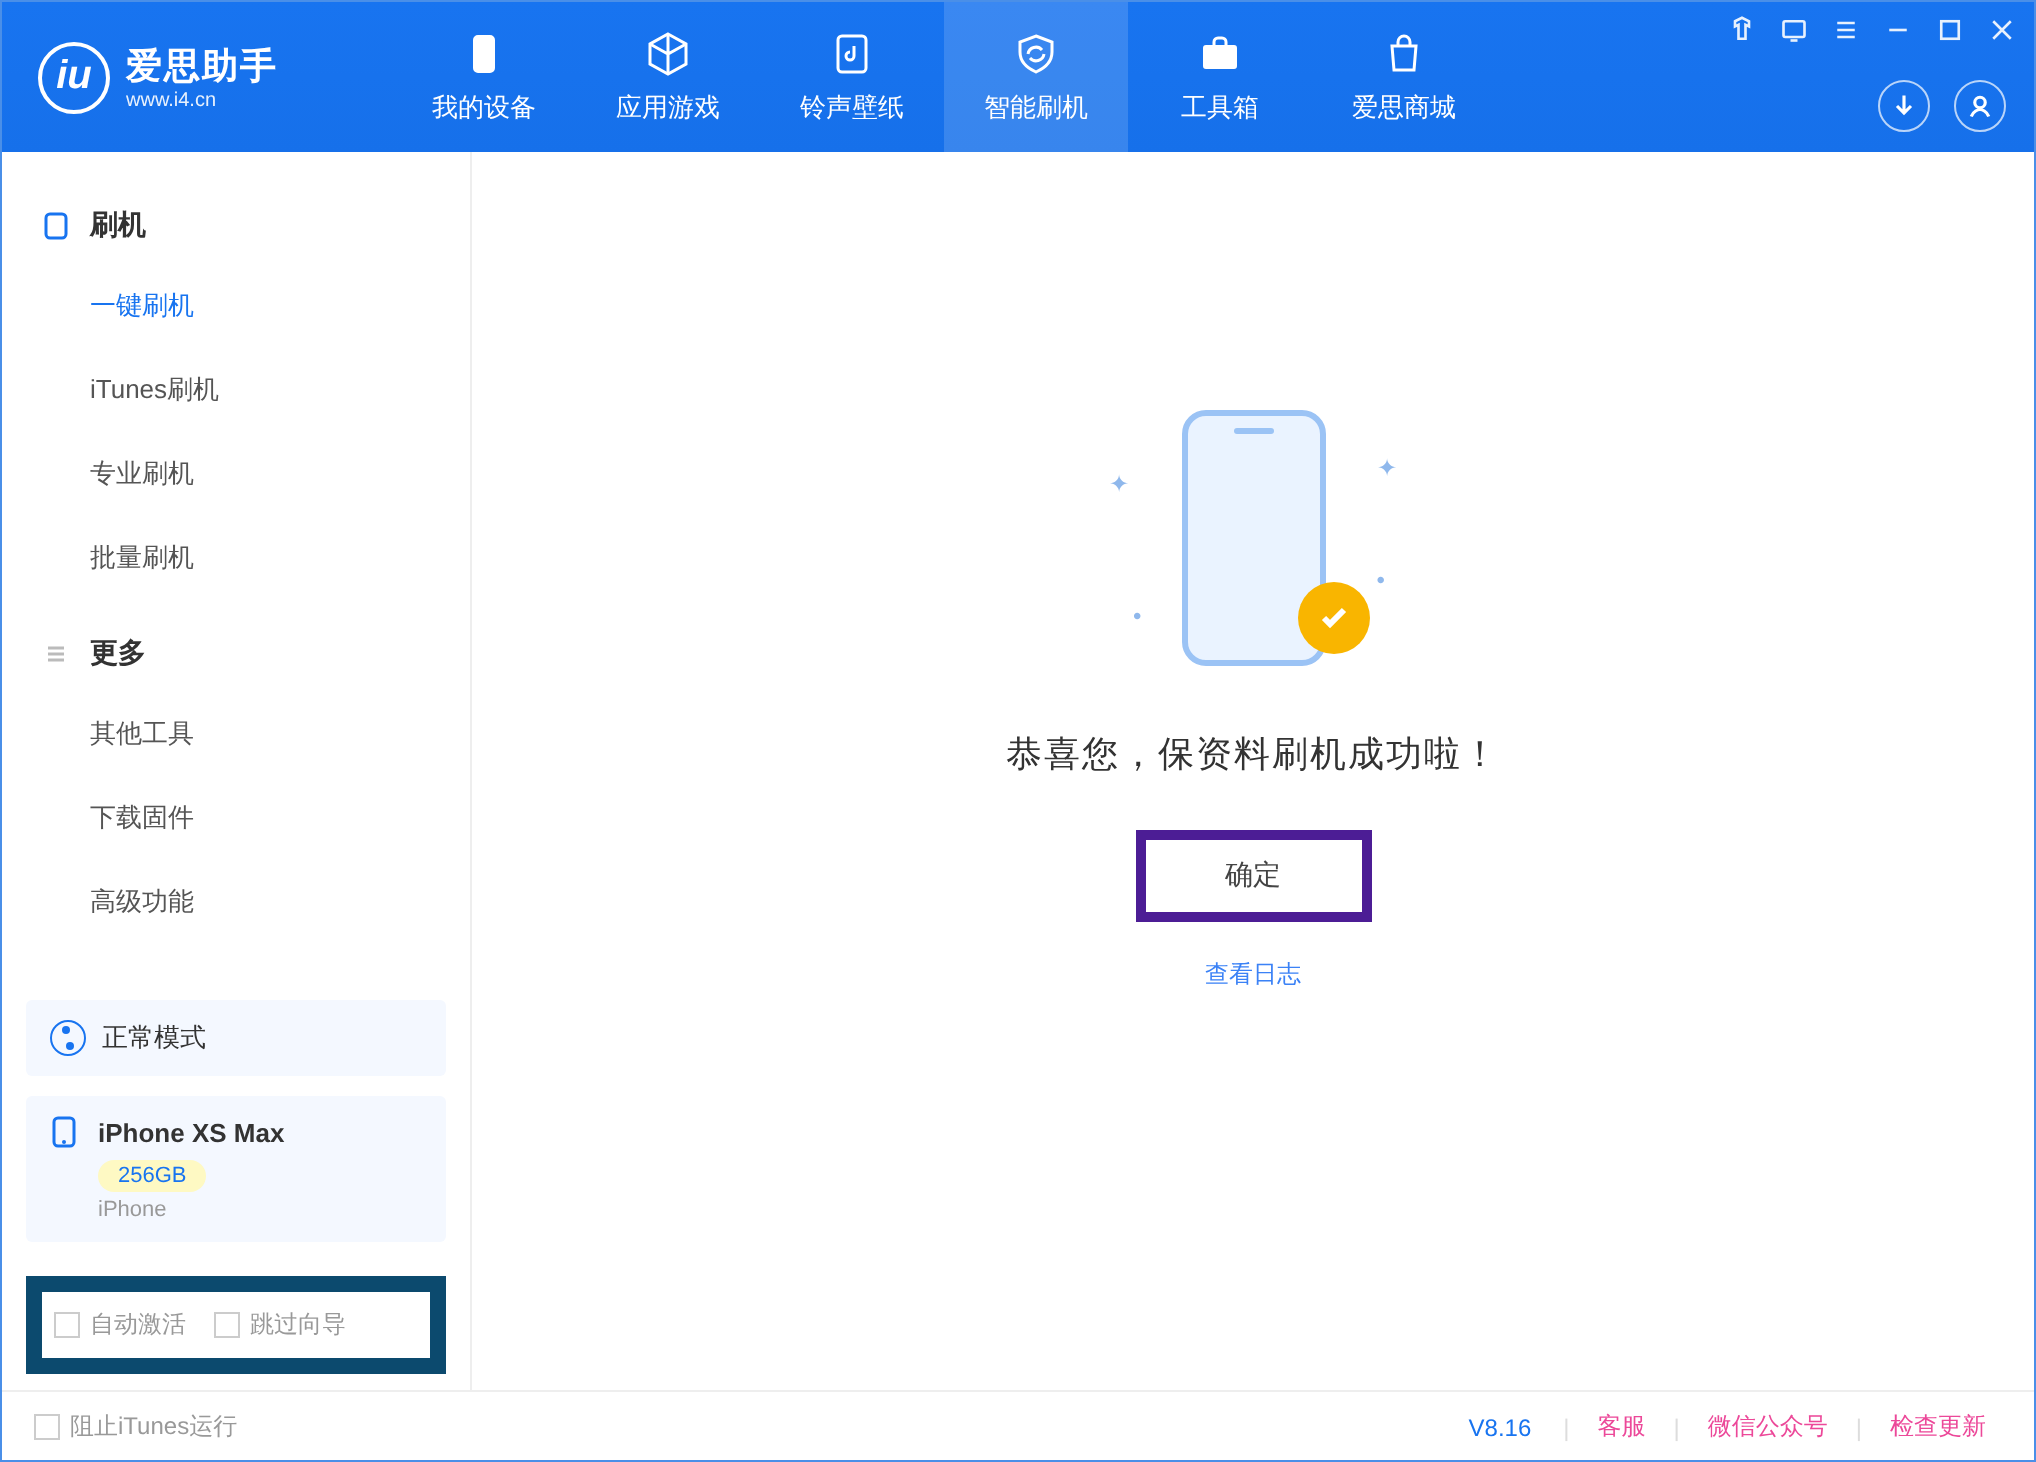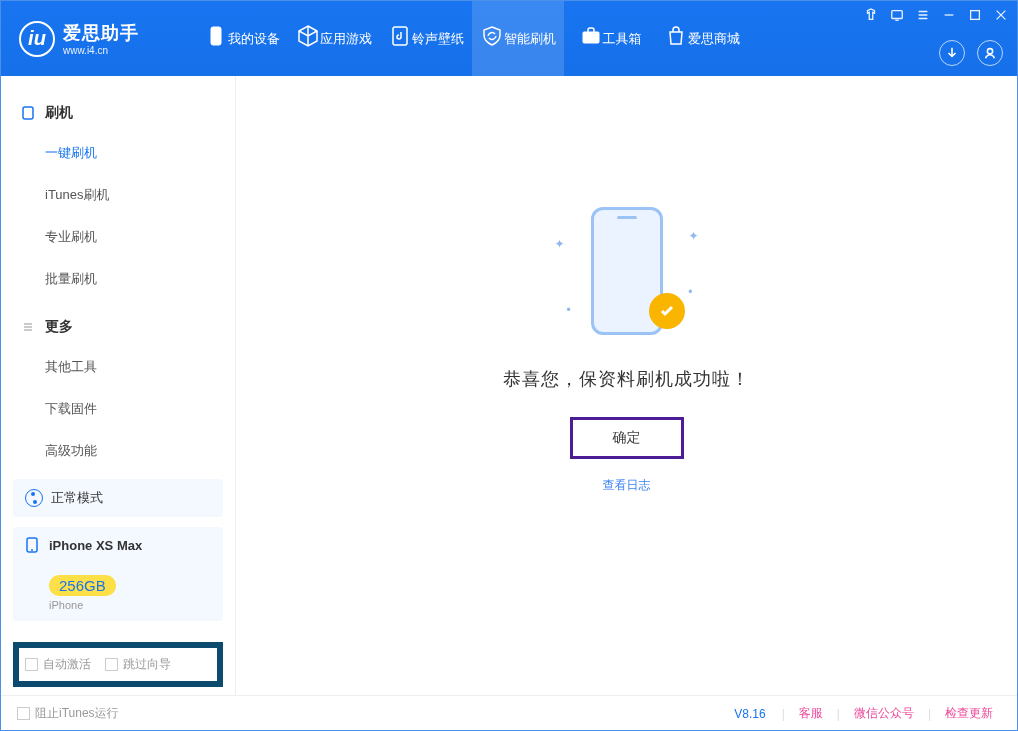--- a/index.html
+++ b/index.html
@@ -4,21 +4,21 @@
 <style>
 *{margin:0;padding:0;box-sizing:border-box;font-family:"Microsoft YaHei","PingFang SC",sans-serif}
 body{background:#fff;width:1018px;height:731px;overflow:hidden;border:1px solid #4a8fe8}
 .header{height:75px;background:linear-gradient(to bottom,#1874f0,#1670ea);display:flex;align-items:center;color:#fff;position:relative}
 .logo-area{display:flex;align-items:center;padding:0 18px;width:195px}
 .logo-icon{width:36px;height:36px;border:2px solid #fff;border-radius:50%;display:flex;align-items:center;justify-content:center;font-weight:bold;font-size:20px;font-style:italic}
 .logo-text{margin-left:8px}
 .logo-title{font-size:18px;font-weight:bold;letter-spacing:1px}
 .logo-sub{font-size:10px;opacity:.9}
 .tabs{display:flex;height:100%}
-.tab{width:92px;display:flex;flex-direction:row;align-items:center;justify-content:center;cursor:pointer;font-size:13px}
+.tab{width:92px;display:flex;flex-direction:column;align-items:center;justify-content:center;cursor:pointer;font-size:13px}
 .tab.active{background:rgba(255,255,255,.15)}
 .tab-icon{width:24px;height:24px;margin-bottom:6px;display:flex;align-items:center;justify-content:center}
 .tab-icon svg{width:24px;height:24px;fill:#fff;stroke:#fff}
 .window-controls{position:absolute;right:8px;top:6px;display:flex;gap:10px;align-items:center}
 .wc{width:16px;height:16px;cursor:pointer;display:flex;align-items:center;justify-content:center;opacity:.9}
 .wc svg{width:14px;height:14px;stroke:#fff;fill:none;stroke-width:1.5}
 .header-actions{position:absolute;right:14px;bottom:10px;display:flex;gap:12px}
 .ha{width:26px;height:26px;border:1.5px solid rgba(255,255,255,.7);border-radius:50%;display:flex;align-items:center;justify-content:center;cursor:pointer}
 .ha svg{width:14px;height:14px;stroke:#fff;fill:none;stroke-width:1.8}
 .body{display:flex;height:619px}
@@ -31,38 +31,38 @@
 .device-cards{position:absolute;bottom:74px;left:12px;right:12px}
 .mode-card{background:#f4f8ff;border-radius:3px;padding:10px 12px;display:flex;align-items:center;margin-bottom:10px;font-size:13px;color:#333}
 .mode-icon{width:18px;height:18px;border:1.5px solid #1874f0;border-radius:50%;margin-right:8px;position:relative}
 .mode-icon::before,.mode-icon::after{content:"";position:absolute;width:4px;height:4px;background:#1874f0;border-radius:50%}
 .mode-icon::before{top:2px;left:5px}
 .mode-icon::after{bottom:2px;right:5px}
 .device-card{background:#f4f8ff;border-radius:3px;padding:10px 12px}
 .device-row{display:flex;align-items:center;margin-bottom:4px}
 .device-icon{width:16px;height:16px;margin-right:8px}
 .device-name{font-size:13px;font-weight:bold;color:#333}
-.device-badge{display:inline-block;background:#fde047;color:#1874f0;font-size:15px;padding:2px 10px;border-radius:10px;margin-left:24px;margin-top:18px}
+.device-badge{display:inline-block;background:#fef9c3;color:#1874f0;font-size:11px;padding:2px 10px;border-radius:10px;margin-left:24px;margin-top:2px}
 .device-type{font-size:11px;color:#999;margin-left:24px;margin-top:3px}
-.checkbox-area{position:absolute;bottom:8px;left:12px;right:12px;border:6px solid #0c4a6e;padding:8px 6px;display:flex;gap:14px}
+.checkbox-area{position:absolute;bottom:8px;left:12px;right:12px;border:8px solid #0c4a6e;padding:8px 6px;display:flex;gap:14px}
 .cb-item{display:flex;align-items:center;font-size:12px;color:#999}
 .cb{width:13px;height:13px;border:1px solid #ccc;margin-right:5px}
 .main{flex:1;display:flex;flex-direction:column;align-items:center;justify-content:center;padding-bottom:80px}
 .success-illust{position:relative;width:180px;height:150px;margin-bottom:20px}
 .phone-outline{position:absolute;left:50%;top:10px;transform:translateX(-50%);width:72px;height:128px;border:3px solid #9bc3f5;border-radius:12px;background:#eaf3ff}
 .phone-outline::before{content:"";position:absolute;top:6px;left:50%;transform:translateX(-50%);width:20px;height:3px;background:#9bc3f5;border-radius:2px}
 .check-badge{position:absolute;right:32px;bottom:18px;width:36px;height:36px;background:#f9b500;border-radius:50%;display:flex;align-items:center;justify-content:center}
 .check-badge svg{width:18px;height:18px;stroke:#fff;stroke-width:3;fill:none}
 .sparkle{position:absolute;color:#8fb8ec;font-size:12px}
 .sp1{left:18px;top:40px}
 .sp2{right:18px;top:32px}
 .sp3{left:30px;bottom:30px}
 .sp4{right:24px;bottom:48px}
 .success-text{font-size:18px;color:#333;margin-bottom:26px;letter-spacing:1px}
-.ok-btn{padding:9px 40px;border:3px solid #4c1d95;background:#fff;font-size:14px;color:#444;cursor:pointer;margin-bottom:18px}
+.ok-btn{padding:9px 40px;border:5px solid #4c1d95;background:#fff;font-size:14px;color:#444;cursor:pointer;margin-bottom:18px}
 .log-link{font-size:12px;color:#3b82f6;cursor:pointer}
 .footer{height:36px;border-top:1px solid #eee;display:flex;align-items:center;padding:0 16px;font-size:12px;color:#999}
 .footer-left{display:flex;align-items:center}
 .footer-right{margin-left:auto;display:flex;align-items:center;gap:6px}
 .version{color:#1874f0;margin-right:10px}
 .divider{color:#ddd}
 .footer-link{color:#ec4899;cursor:pointer;padding:0 8px}
 </style>
 </head>
 <body>

